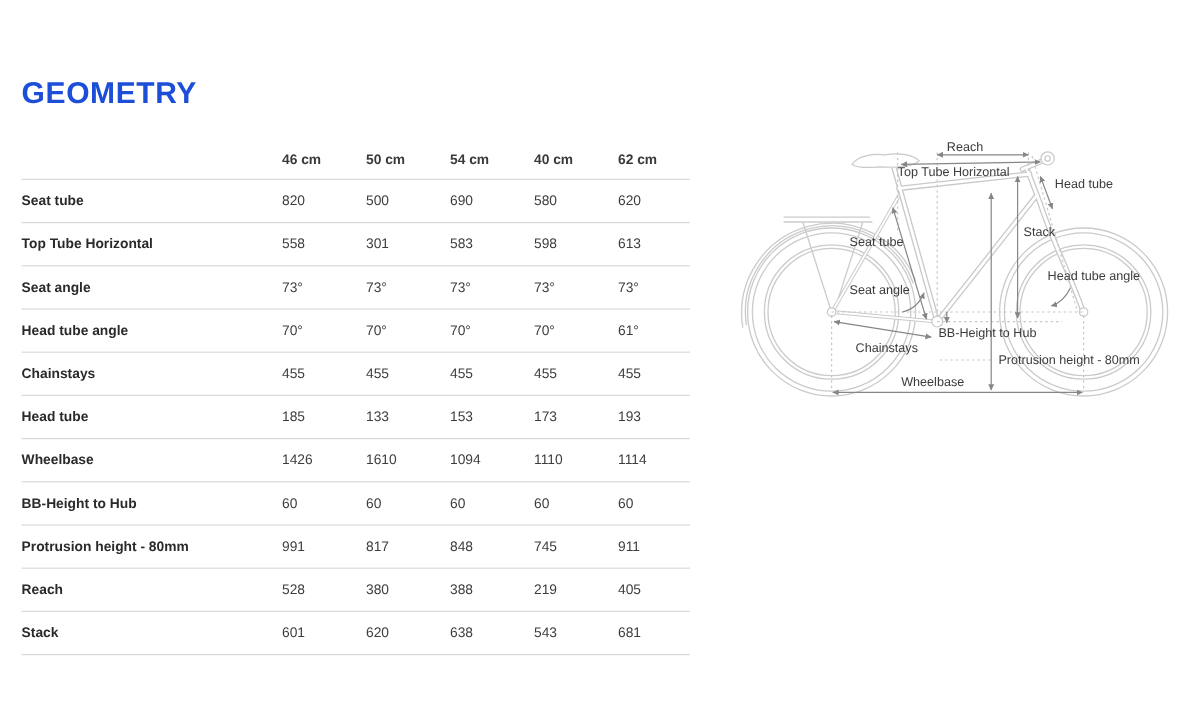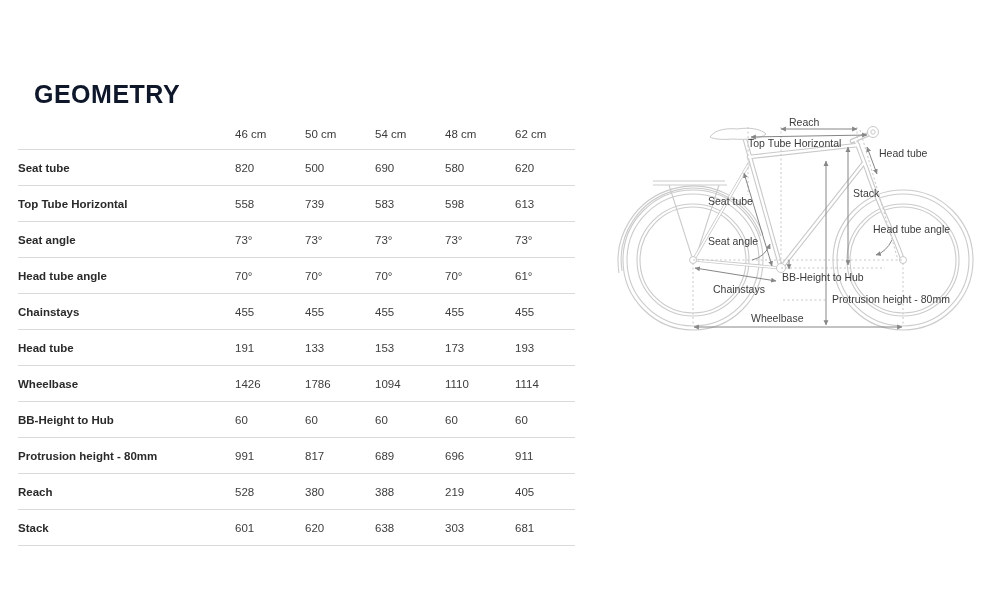--- a/index.html
+++ b/index.html
@@ -1,33 +1,33 @@
 <!DOCTYPE html>
 <html><head>
 <meta charset="utf-8">
 <style>
   html,body{margin:0;padding:0}
   body{
     width:1000px;height:600px;position:relative;overflow:hidden;
     background:#ffffff;font-family:"Liberation Sans",sans-serif;
   }
   .page-title{
-    position:absolute;left:18px;top:64px;margin:16px;
-    font-size:25px;font-weight:700;color:#0f172a;letter-spacing:.5px;
+    position:absolute;left:18px;top:64px;margin:0;
+    font-size:25px;font-weight:700;color:#1d4ed8;letter-spacing:.5px;
   }
   table.geo{
     position:absolute;left:18px;top:118px;width:557px;
     border-collapse:collapse;table-layout:fixed;
   }
   table.geo th,table.geo td{
     text-align:left;vertical-align:middle;padding:0;
     font-size:11.5px;color:#3d3d3d;font-weight:400;
     height:35px;border-bottom:1px solid #dadada;
   }
-  table.geo thead th{height:31px;font-weight:400;color:#3a3a3a;}
+  table.geo thead th{height:31px;font-weight:700;color:#3a3a3a;}
   table.geo tbody th.lbl{font-weight:700;color:#2a2a2a;}
   .diagram{position:absolute;left:605px;top:100px;}
   .bike{stroke:#cbcbcb;stroke-width:1.1;fill:none}
   .tube-o{stroke:#c9c9c9;stroke-width:4.6;fill:none;stroke-linecap:round}
   .tube-i{stroke:#ffffff;stroke-width:2.4;fill:none;stroke-linecap:round}
   .stay-o{stroke:#c9c9c9;stroke-width:3.2;fill:none;stroke-linecap:round}
   .stay-i{stroke:#ffffff;stroke-width:1.6;fill:none;stroke-linecap:round}
   .guide{stroke:#c6c6c6;stroke-width:1;stroke-dasharray:2 2.5;fill:none}
   .dim{stroke:#868686;stroke-width:1;fill:none}
   .lab{font-size:10.5px;fill:#3b3b3b}
@@ -45,37 +45,37 @@
     <col style="width:70px">
       <col style="width:70px">
       <col style="width:60px">
   </colgroup>
 <thead>
       <tr>
         <th class="lbl"></th>
         <th>46 cm</th>
         <th>50 cm</th>
         <th>54 cm</th>
-        <th>48 cm</th>
+        <th>40 cm</th>
         <th>62 cm</th>
       </tr>
     </thead>
     <tbody>
       <tr>
         <th class="lbl">Seat tube</th>
         <td>820</td>
         <td>500</td>
         <td>690</td>
         <td>580</td>
         <td>620</td>
       </tr>
       <tr>
         <th class="lbl">Top Tube Horizontal</th>
         <td>558</td>
-        <td>739</td>
+        <td>301</td>
         <td>583</td>
         <td>598</td>
         <td>613</td>
       </tr>
       <tr>
         <th class="lbl">Seat angle</th>
         <td>73°</td>
         <td>73°</td>
         <td>73°</td>
         <td>73°</td>
@@ -92,64 +92,64 @@
       <tr>
         <th class="lbl">Chainstays</th>
         <td>455</td>
         <td>455</td>
         <td>455</td>
         <td>455</td>
         <td>455</td>
       </tr>
       <tr>
         <th class="lbl">Head tube</th>
-        <td>191</td>
+        <td>185</td>
         <td>133</td>
         <td>153</td>
         <td>173</td>
         <td>193</td>
       </tr>
       <tr>
         <th class="lbl">Wheelbase</th>
         <td>1426</td>
-        <td>1786</td>
+        <td>1610</td>
         <td>1094</td>
         <td>1110</td>
         <td>1114</td>
       </tr>
       <tr>
         <th class="lbl">BB-Height to Hub</th>
         <td>60</td>
         <td>60</td>
         <td>60</td>
         <td>60</td>
         <td>60</td>
       </tr>
       <tr>
         <th class="lbl">Protrusion height - 80mm</th>
         <td>991</td>
         <td>817</td>
-        <td>689</td>
-        <td>696</td>
+        <td>848</td>
+        <td>745</td>
         <td>911</td>
       </tr>
       <tr>
         <th class="lbl">Reach</th>
         <td>528</td>
         <td>380</td>
         <td>388</td>
         <td>219</td>
         <td>405</td>
       </tr>
       <tr>
         <th class="lbl">Stack</th>
         <td>601</td>
         <td>620</td>
         <td>638</td>
-        <td>303</td>
+        <td>543</td>
         <td>681</td>
       </tr>
     </tbody>
   </table>
 
 <svg class="diagram" width="392" height="250" viewBox="0 0 392 250" xmlns="http://www.w3.org/2000/svg">
   <defs>
     <marker id="arr" viewBox="0 0 10 10" refX="7.5" refY="5" markerWidth="6.5" markerHeight="6.5" orient="auto-start-reverse">
       <path d="M0,1.2 L8,5 L0,8.8 Z" fill="#868686"></path>
     </marker>

